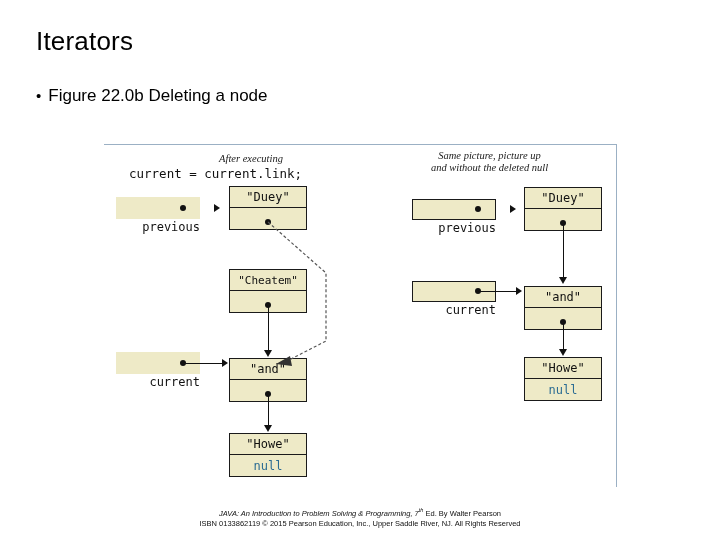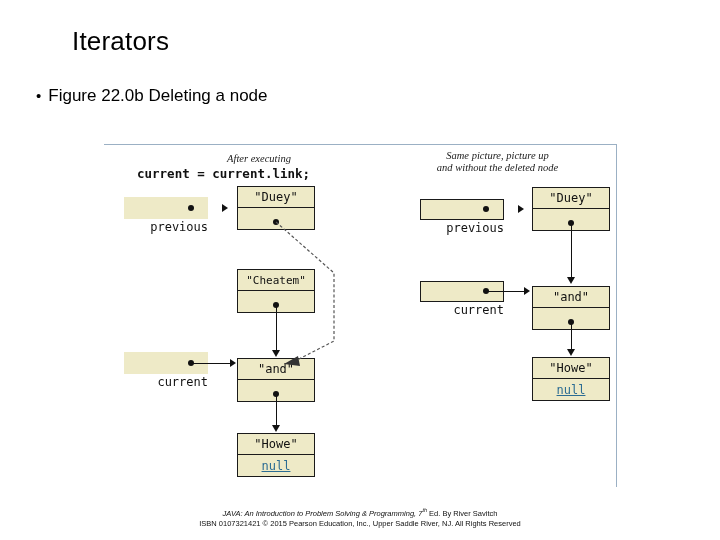--- a/index.html
+++ b/index.html
@@ -6,64 +6,64 @@
   body{
     width:720px;height:540px;background:#ffffff;
     font-family:"Liberation Sans",sans-serif;
     overflow:hidden;position:relative;
   }
   .slide{position:absolute;left:0;top:0;width:720px;height:540px;}
 
   .page-title{
     position:absolute;left:36px;top:26px;
     font-size:26px;color:#000;font-weight:400;
-    letter-spacing:0.2px;white-space:nowrap;margin-left:36px;
+    letter-spacing:0.2px;white-space:nowrap;
   }
   .bullet-row{
     position:absolute;left:36px;top:86px;
     font-size:17px;color:#000;white-space:nowrap;
     display:flex;align-items:baseline;gap:7px;
   }
   .bullet-dot{font-size:15px;line-height:1;}
 
   
   .figure{
     position:absolute;left:104px;top:144px;width:512px;height:342px;
     border-top:1.5px solid #9bb0c4;
     border-right:1.5px solid #9bb0c4;
     background:#ffffff;
   }
-  .fig-inner{position:absolute;left:8px;top:0;width:512px;height:342px;}
+  .fig-inner{position:absolute;left:0;top:0;width:512px;height:342px;}
 
   .cap{
     position:absolute;text-align:center;
     font-family:"Liberation Serif",serif;
     font-style:italic;font-size:10.5px;color:#1a1a1a;
     line-height:12px;white-space:nowrap;
   }
   .code{
     position:absolute;
     font-family:"DejaVu Sans Mono",monospace;
-    font-size:12.5px;color:#111;white-space:nowrap;font-weight:bold;
+    font-size:12.5px;color:#111;white-space:nowrap;
   }
 
   
   .node{
     position:absolute;background:#eeeac7;border:1.3px solid #1a1a1a;
     box-sizing:border-box;
   }
   .node .cell-top{
     height:50%;box-sizing:border-box;border-bottom:1.3px solid #1a1a1a;
     display:flex;align-items:center;justify-content:center;
     font-family:"DejaVu Sans Mono",monospace;font-size:12px;color:#111;
   }
   .node .cell-bot{
     height:50%;box-sizing:border-box;position:relative;
     display:flex;align-items:center;justify-content:center;
-    font-family:"DejaVu Sans Mono",monospace;font-size:12px;color:#2b6c93;text-decoration:underline;
+    font-family:"DejaVu Sans Mono",monospace;font-size:12px;color:#2b6c93;
   }
 
   
   .ptrbox{
     position:absolute;background:#eeeac7;box-sizing:border-box;
   }
   .ptrbox.bordered{border:1.3px solid #1a1a1a;}
   .ptrlabel{
     position:absolute;font-family:"DejaVu Sans Mono",monospace;
     font-size:12px;color:#111;white-space:nowrap;text-align:right;
@@ -153,21 +153,21 @@
         <div class="cell-top">"Howe"</div>
         <div class="cell-bot">null</div>
       </div>
 
       <svg class="svg-over" viewBox="0 0 512 342">
         <polyline points="164,77 222,128 222,196 185,215" fill="none" stroke="#555" stroke-width="1.2" stroke-dasharray="3,2.2"></polyline>
         <polygon points="186,211 172,219 188,221" fill="#333"></polygon>
       </svg>
 
       <div class="cap" style="left:278px;top:5px;width:215px;">Same picture, picture up</div>
-      <div class="cap" style="left:278px;top:17px;width:215px;">and without the deleted node</div>
+      <div class="cap" style="left:278px;top:17px;width:215px;">and without the deleted null</div>
 
       <div class="ptrbox bordered" style="left:308px;top:54px;width:84px;height:21px;"></div>
       <div class="dot" style="left:371px;top:61px;"></div>
       <div class="ptrlabel" style="left:308px;top:76px;width:84px;">previous</div>
       <div class="arrowR" style="left:406px;top:60px;"></div>
 
       <div class="node" style="left:420px;top:42px;width:78px;height:44px;">
         <div class="cell-top">"Duey"</div>
         <div class="cell-bot"></div>
       </div>
@@ -191,17 +191,17 @@
 
       <div class="node" style="left:420px;top:212px;width:78px;height:44px;">
         <div class="cell-top">"Howe"</div>
         <div class="cell-bot">null</div>
       </div>
 
     </div>
   </div>
 
   <div class="footer">
-    <div class="l1"><span>JAVA: An Introduction to Problem Solving &amp; Programming</span><span>, 7</span><sup>th</sup><span class="nonital"> Ed. By River Savitch</span></div>
-    <div>ISBN 0107321421 © 2015 Pearson Education, Inc., Upper Saddle River, NJ. All Rights Reserved</div>
+    <div class="l1"><span>JAVA: An Introduction to Problem Solving &amp; Programming</span><span>, 7</span><sup>th</sup><span class="nonital"> Ed. By Walter Pearson</span></div>
+    <div>ISBN 0133862119 © 2015 Pearson Education, Inc., Upper Saddle River, NJ. All Rights Reserved</div>
   </div>
 
 </div>
 
 </body></html>

